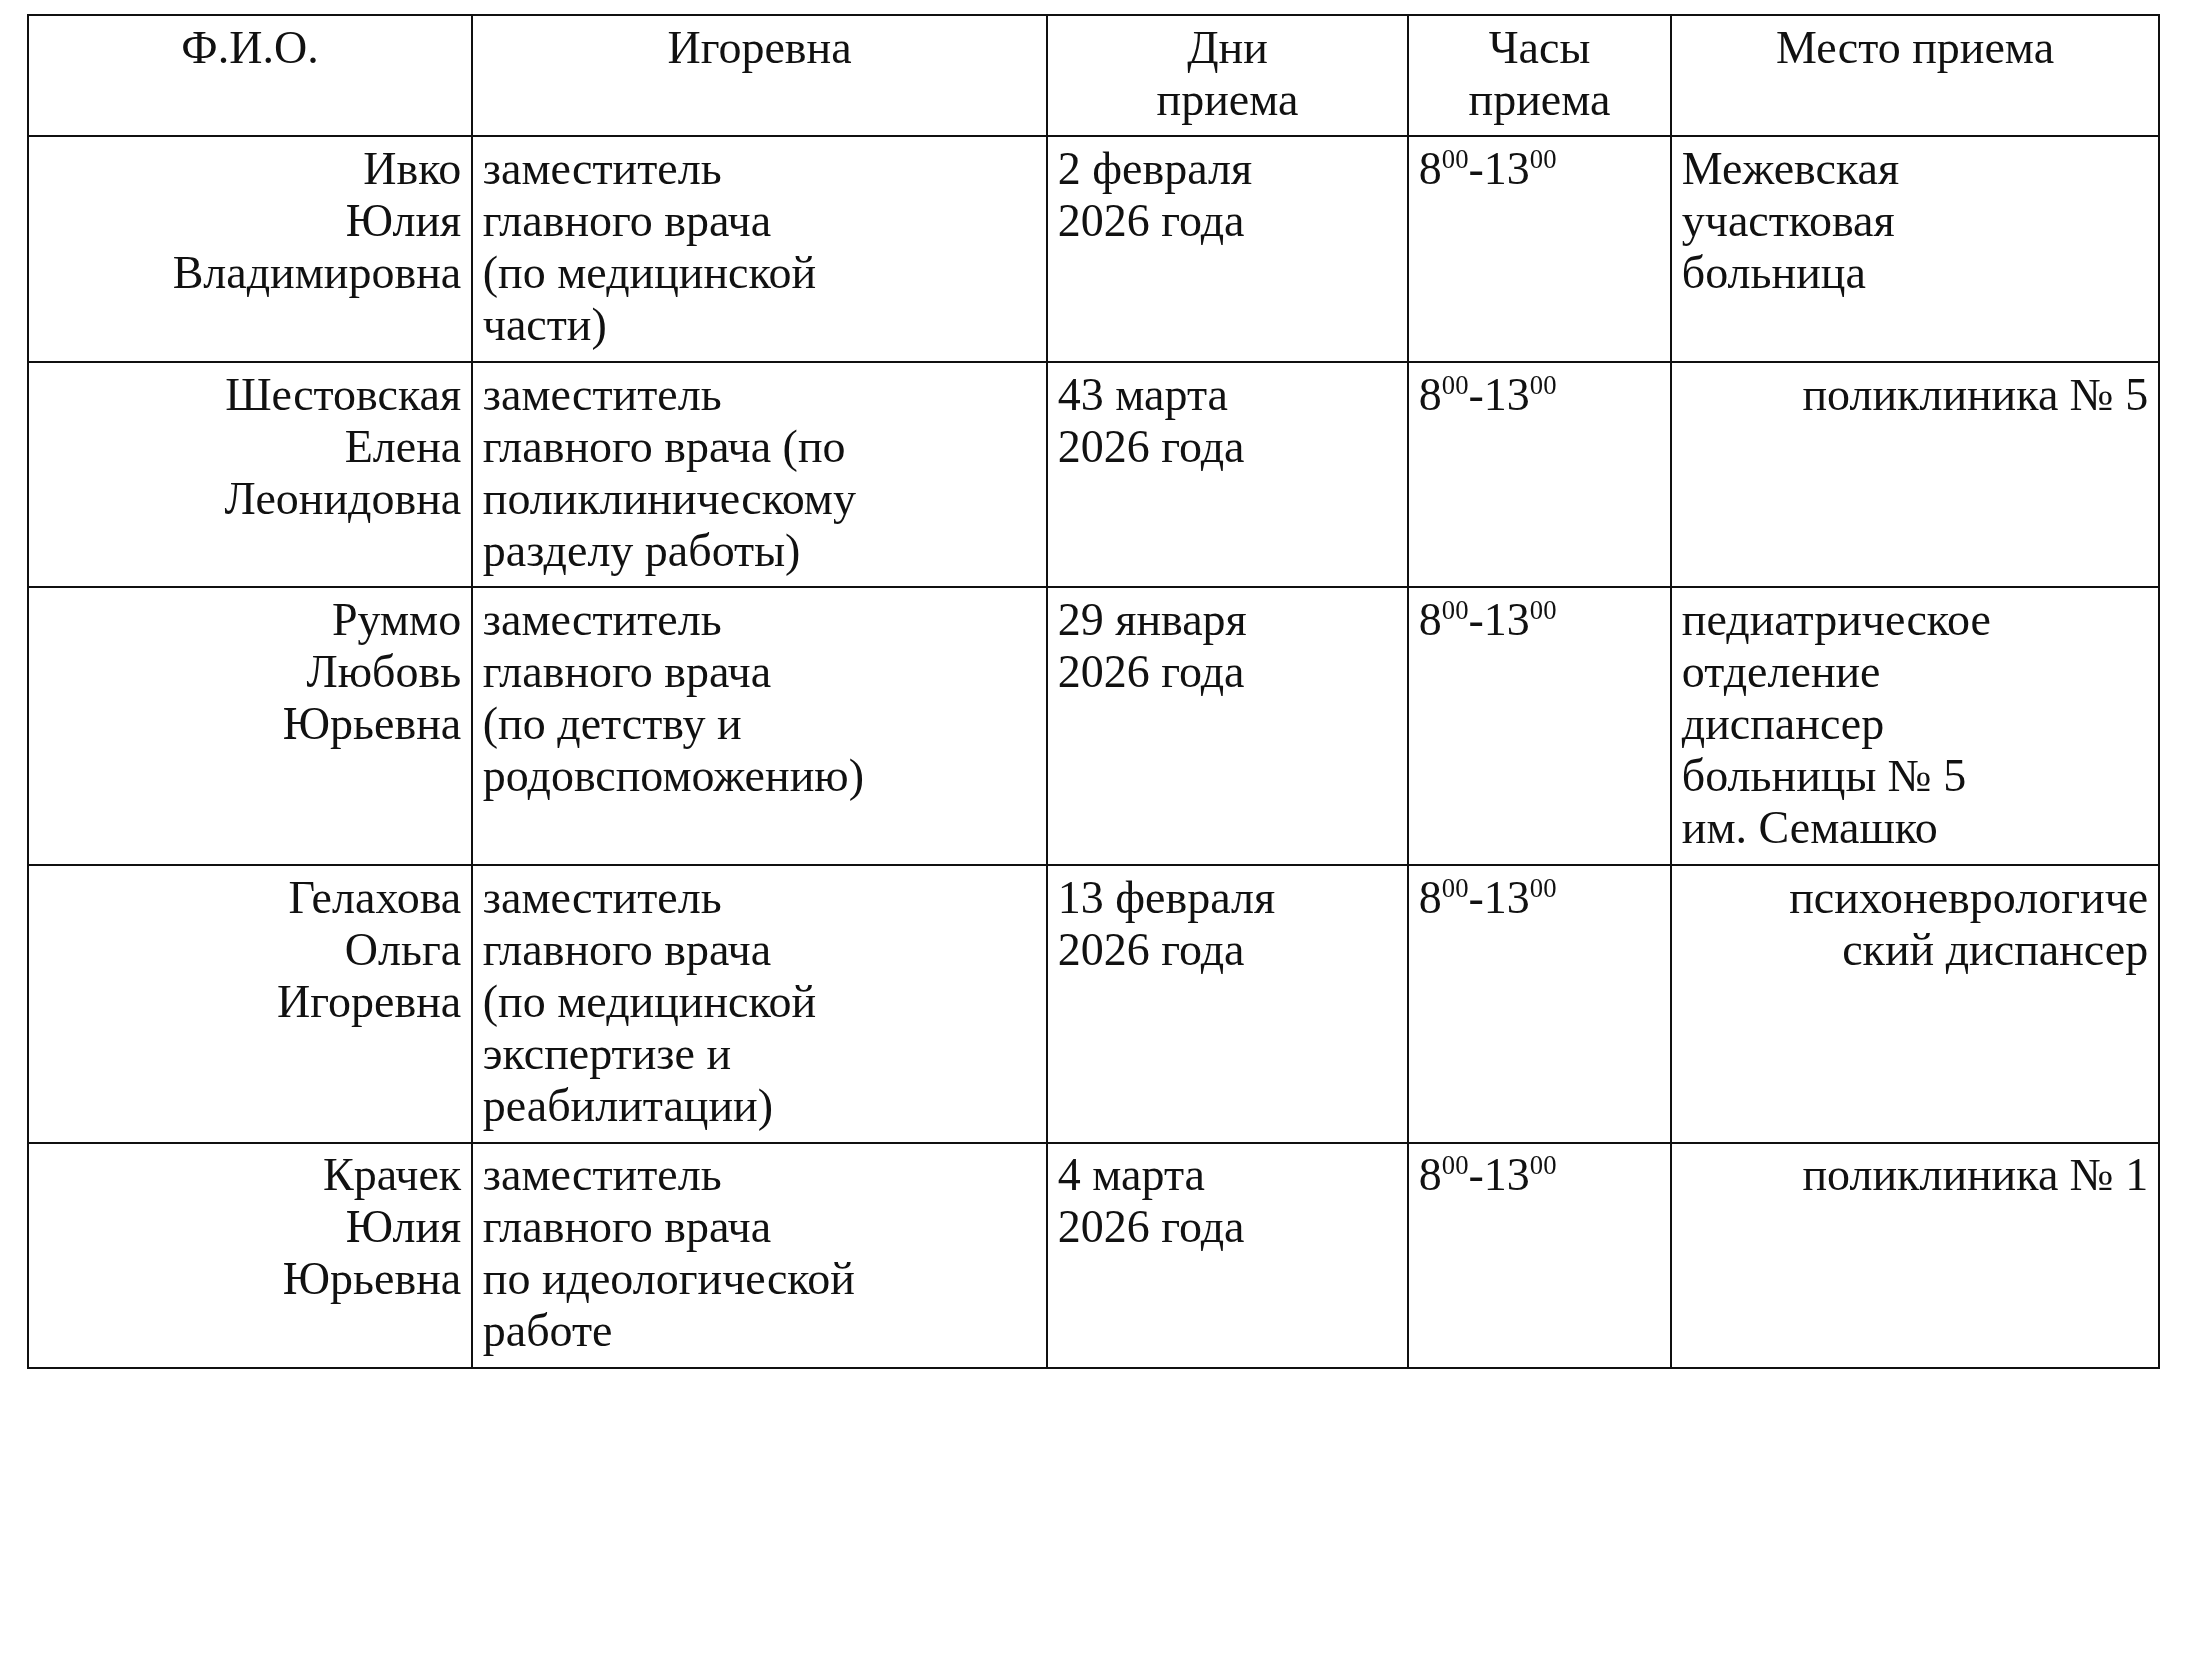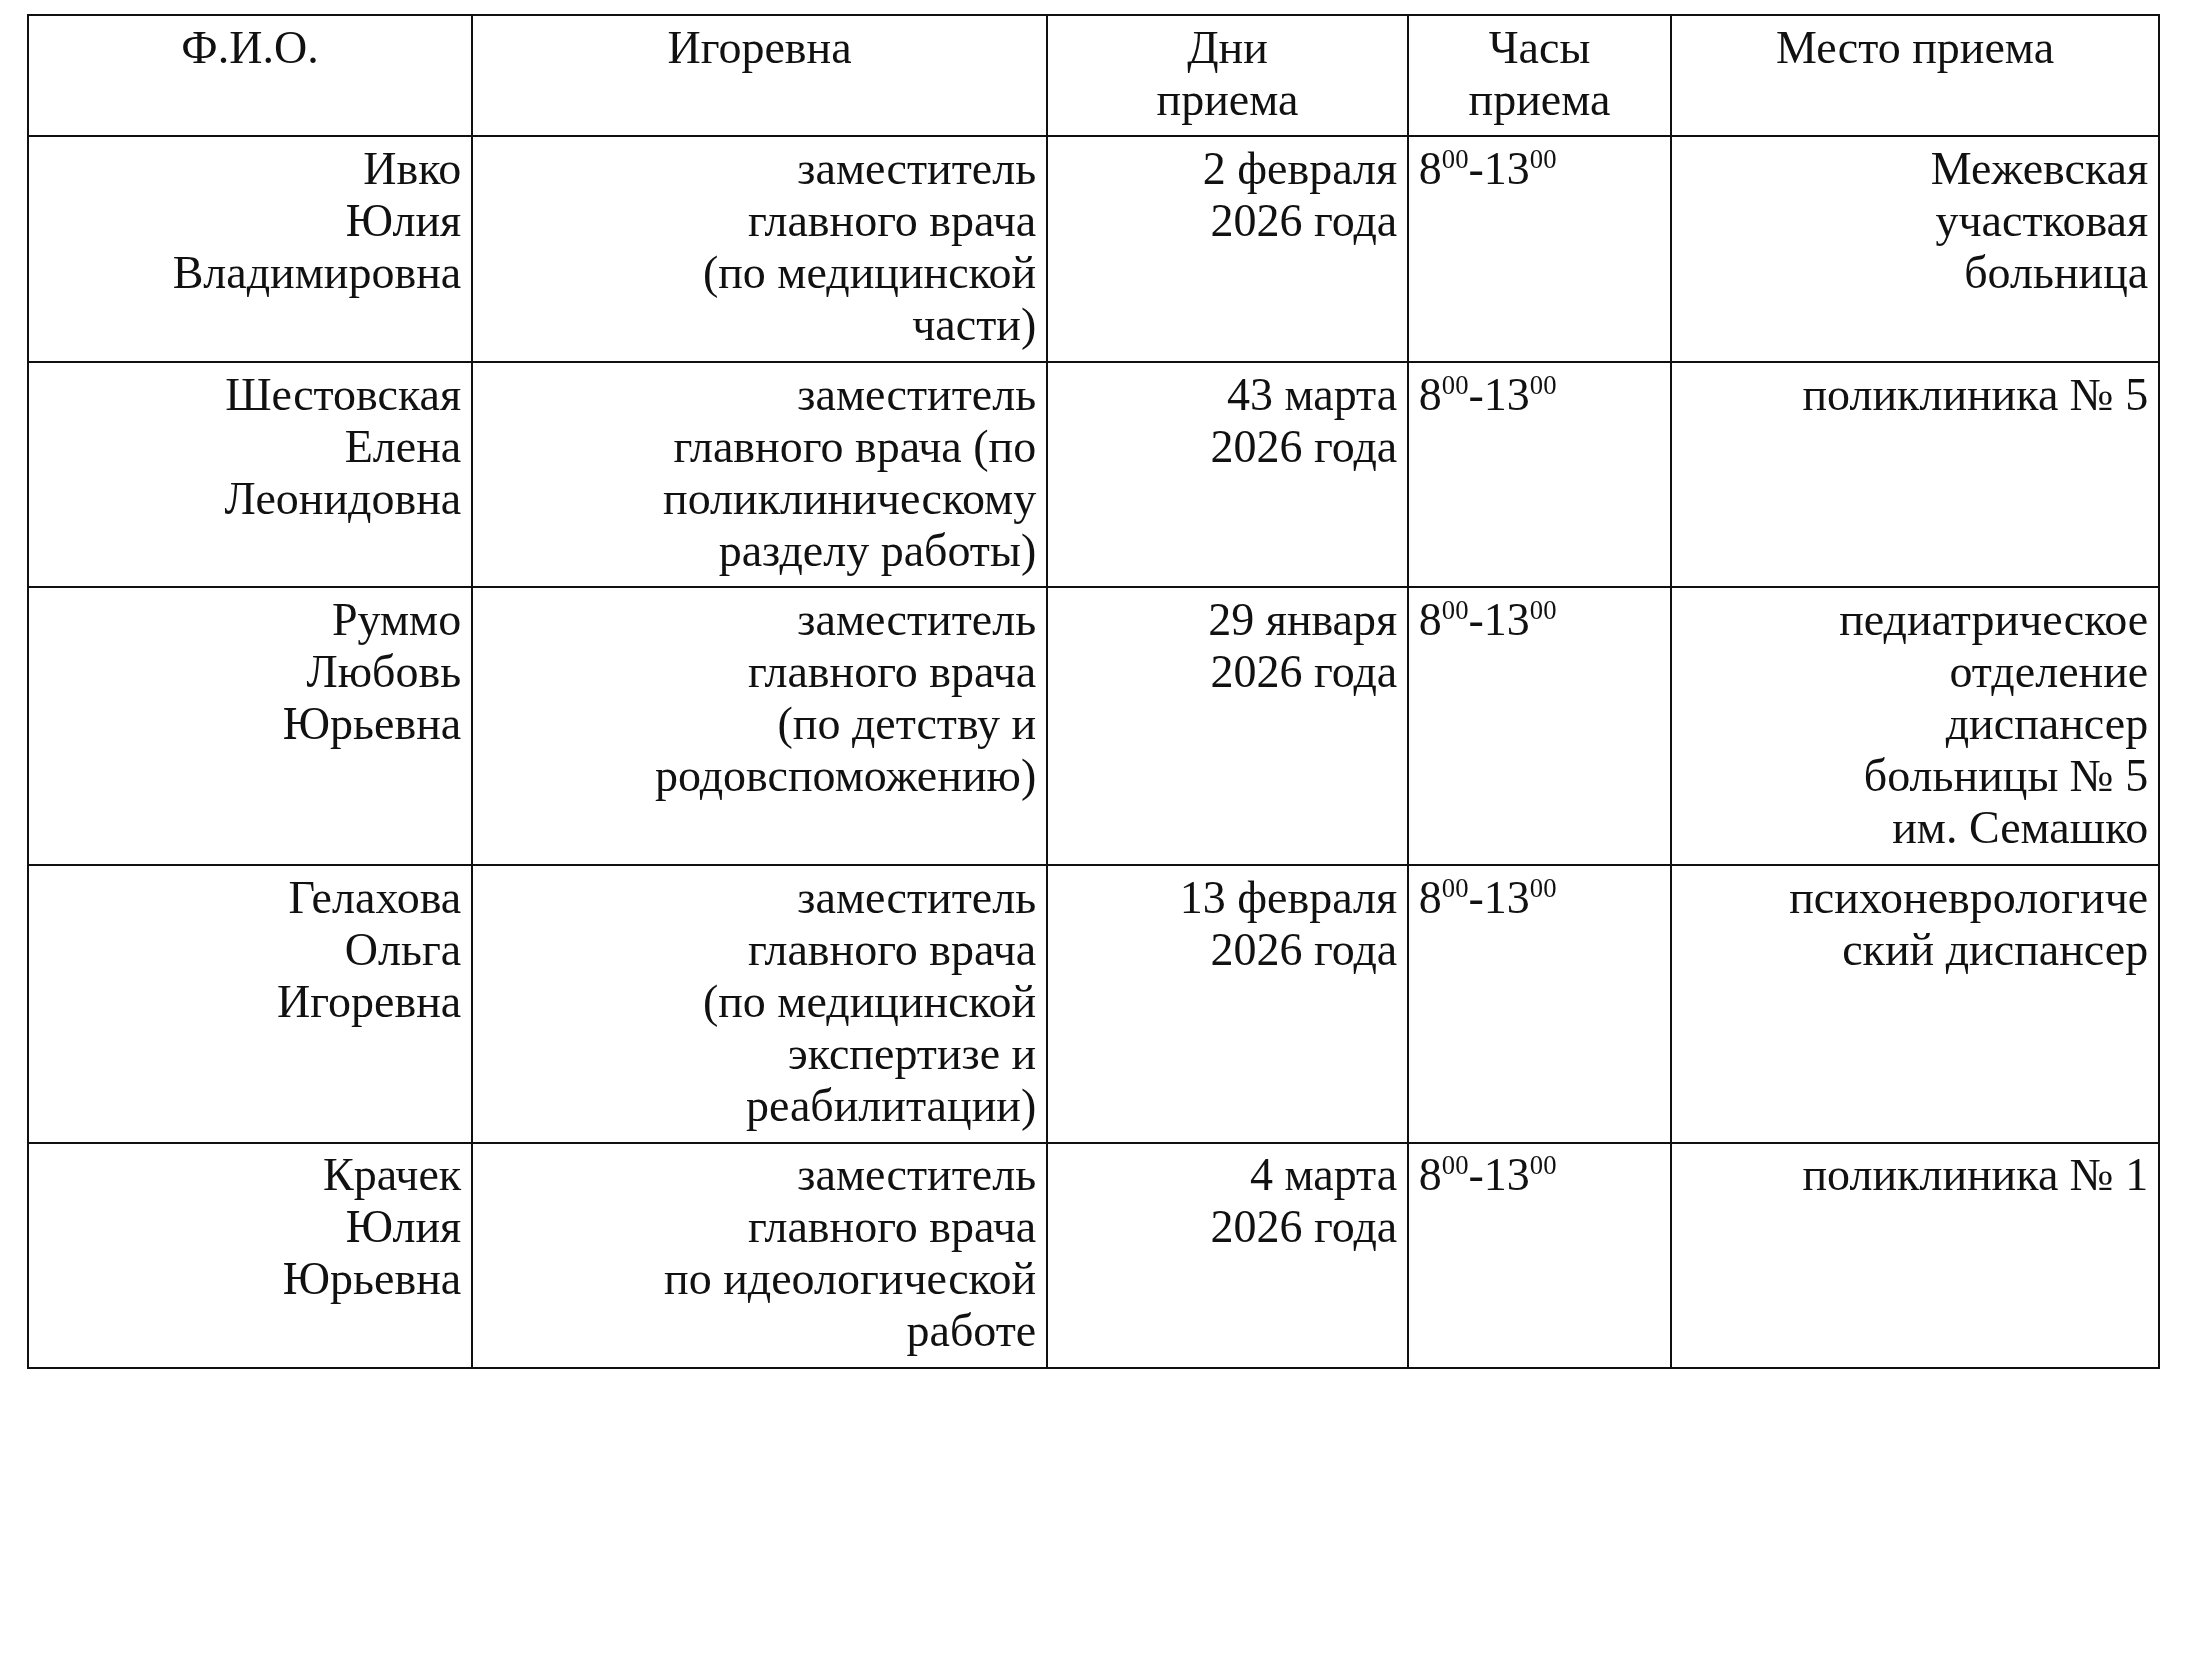--- a/index.html
+++ b/index.html
@@ -40,21 +40,21 @@
     padding-top: 7.8px;
     padding-bottom: 7.8px;
   }
   col.c-fio    { width: 444px; }
   col.c-post   { width: 575px; }
   col.c-days   { width: 361px; }
   col.c-hours  { width: 263px; }
   col.c-place  { width: 488px; }
 
   .cell-left   { text-align: right; }
-  .cell-center { text-align: right; }
+  .cell-center { text-align: left; }
 
   .line { display: block; white-space: pre; }
 
   .hours {
     text-align: left;
     padding-left: 13.7px;
     white-space: nowrap;
   }
   .hours sup {
     font-size: 0.58em;

